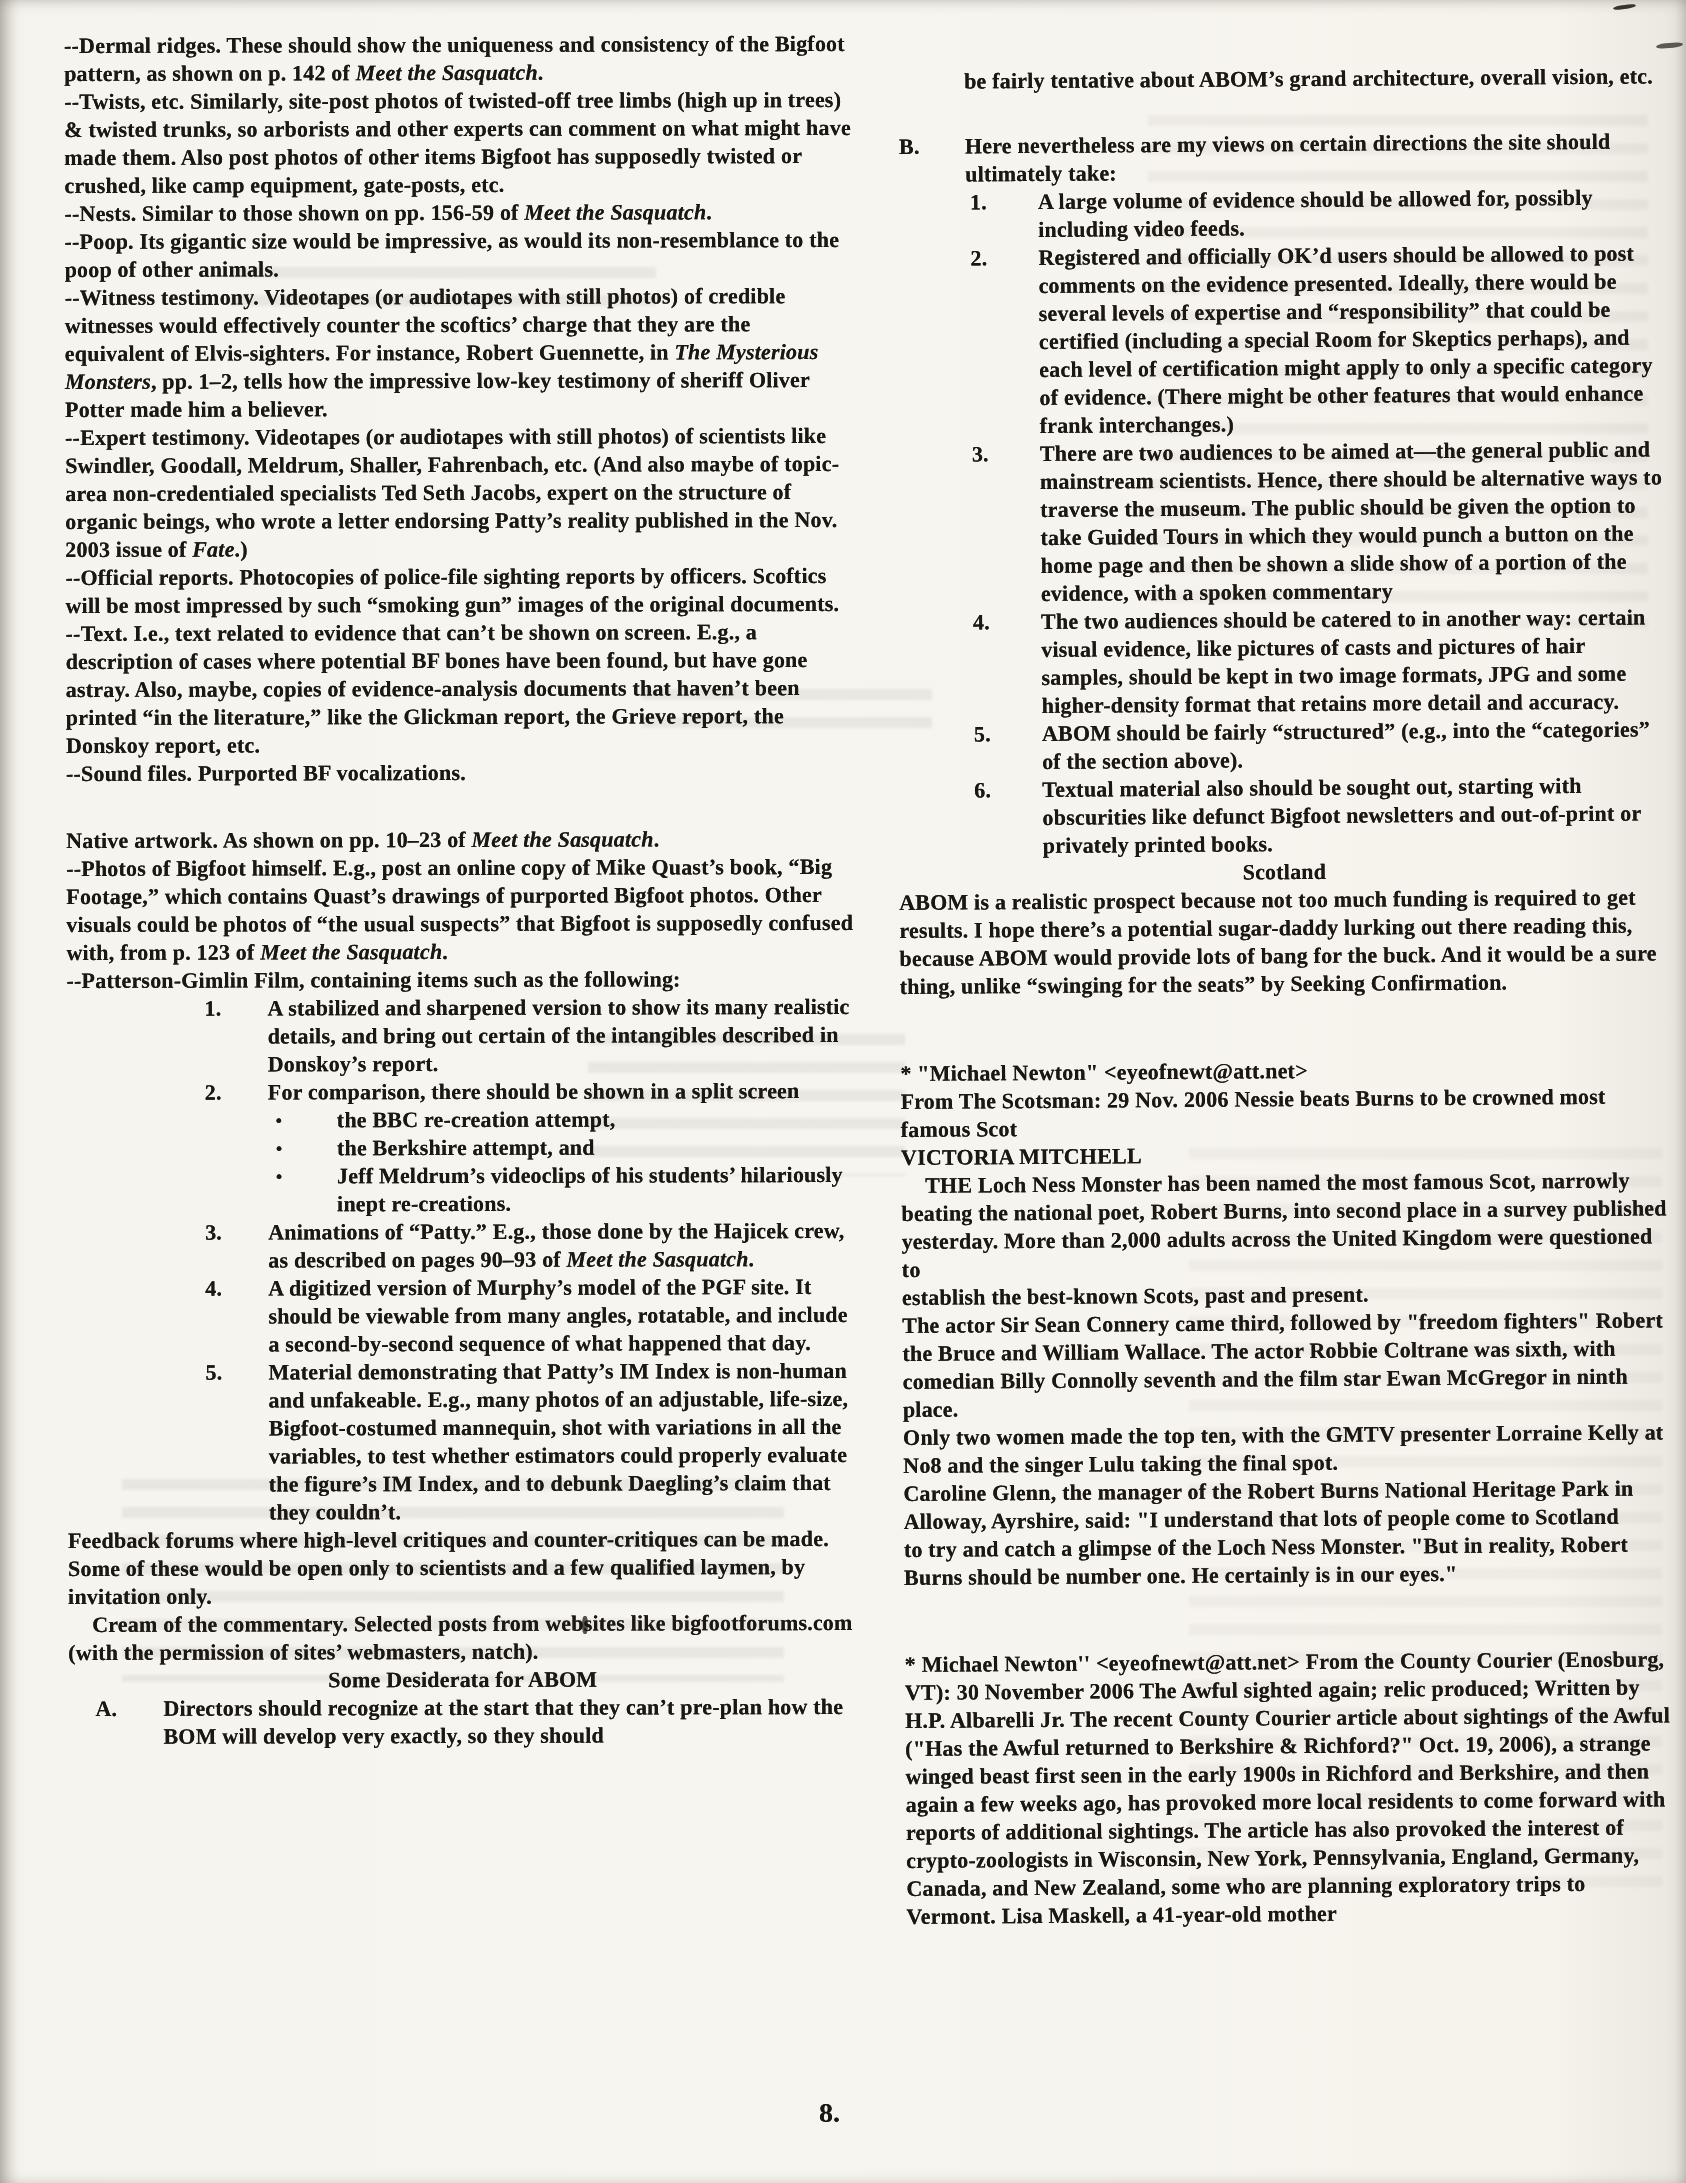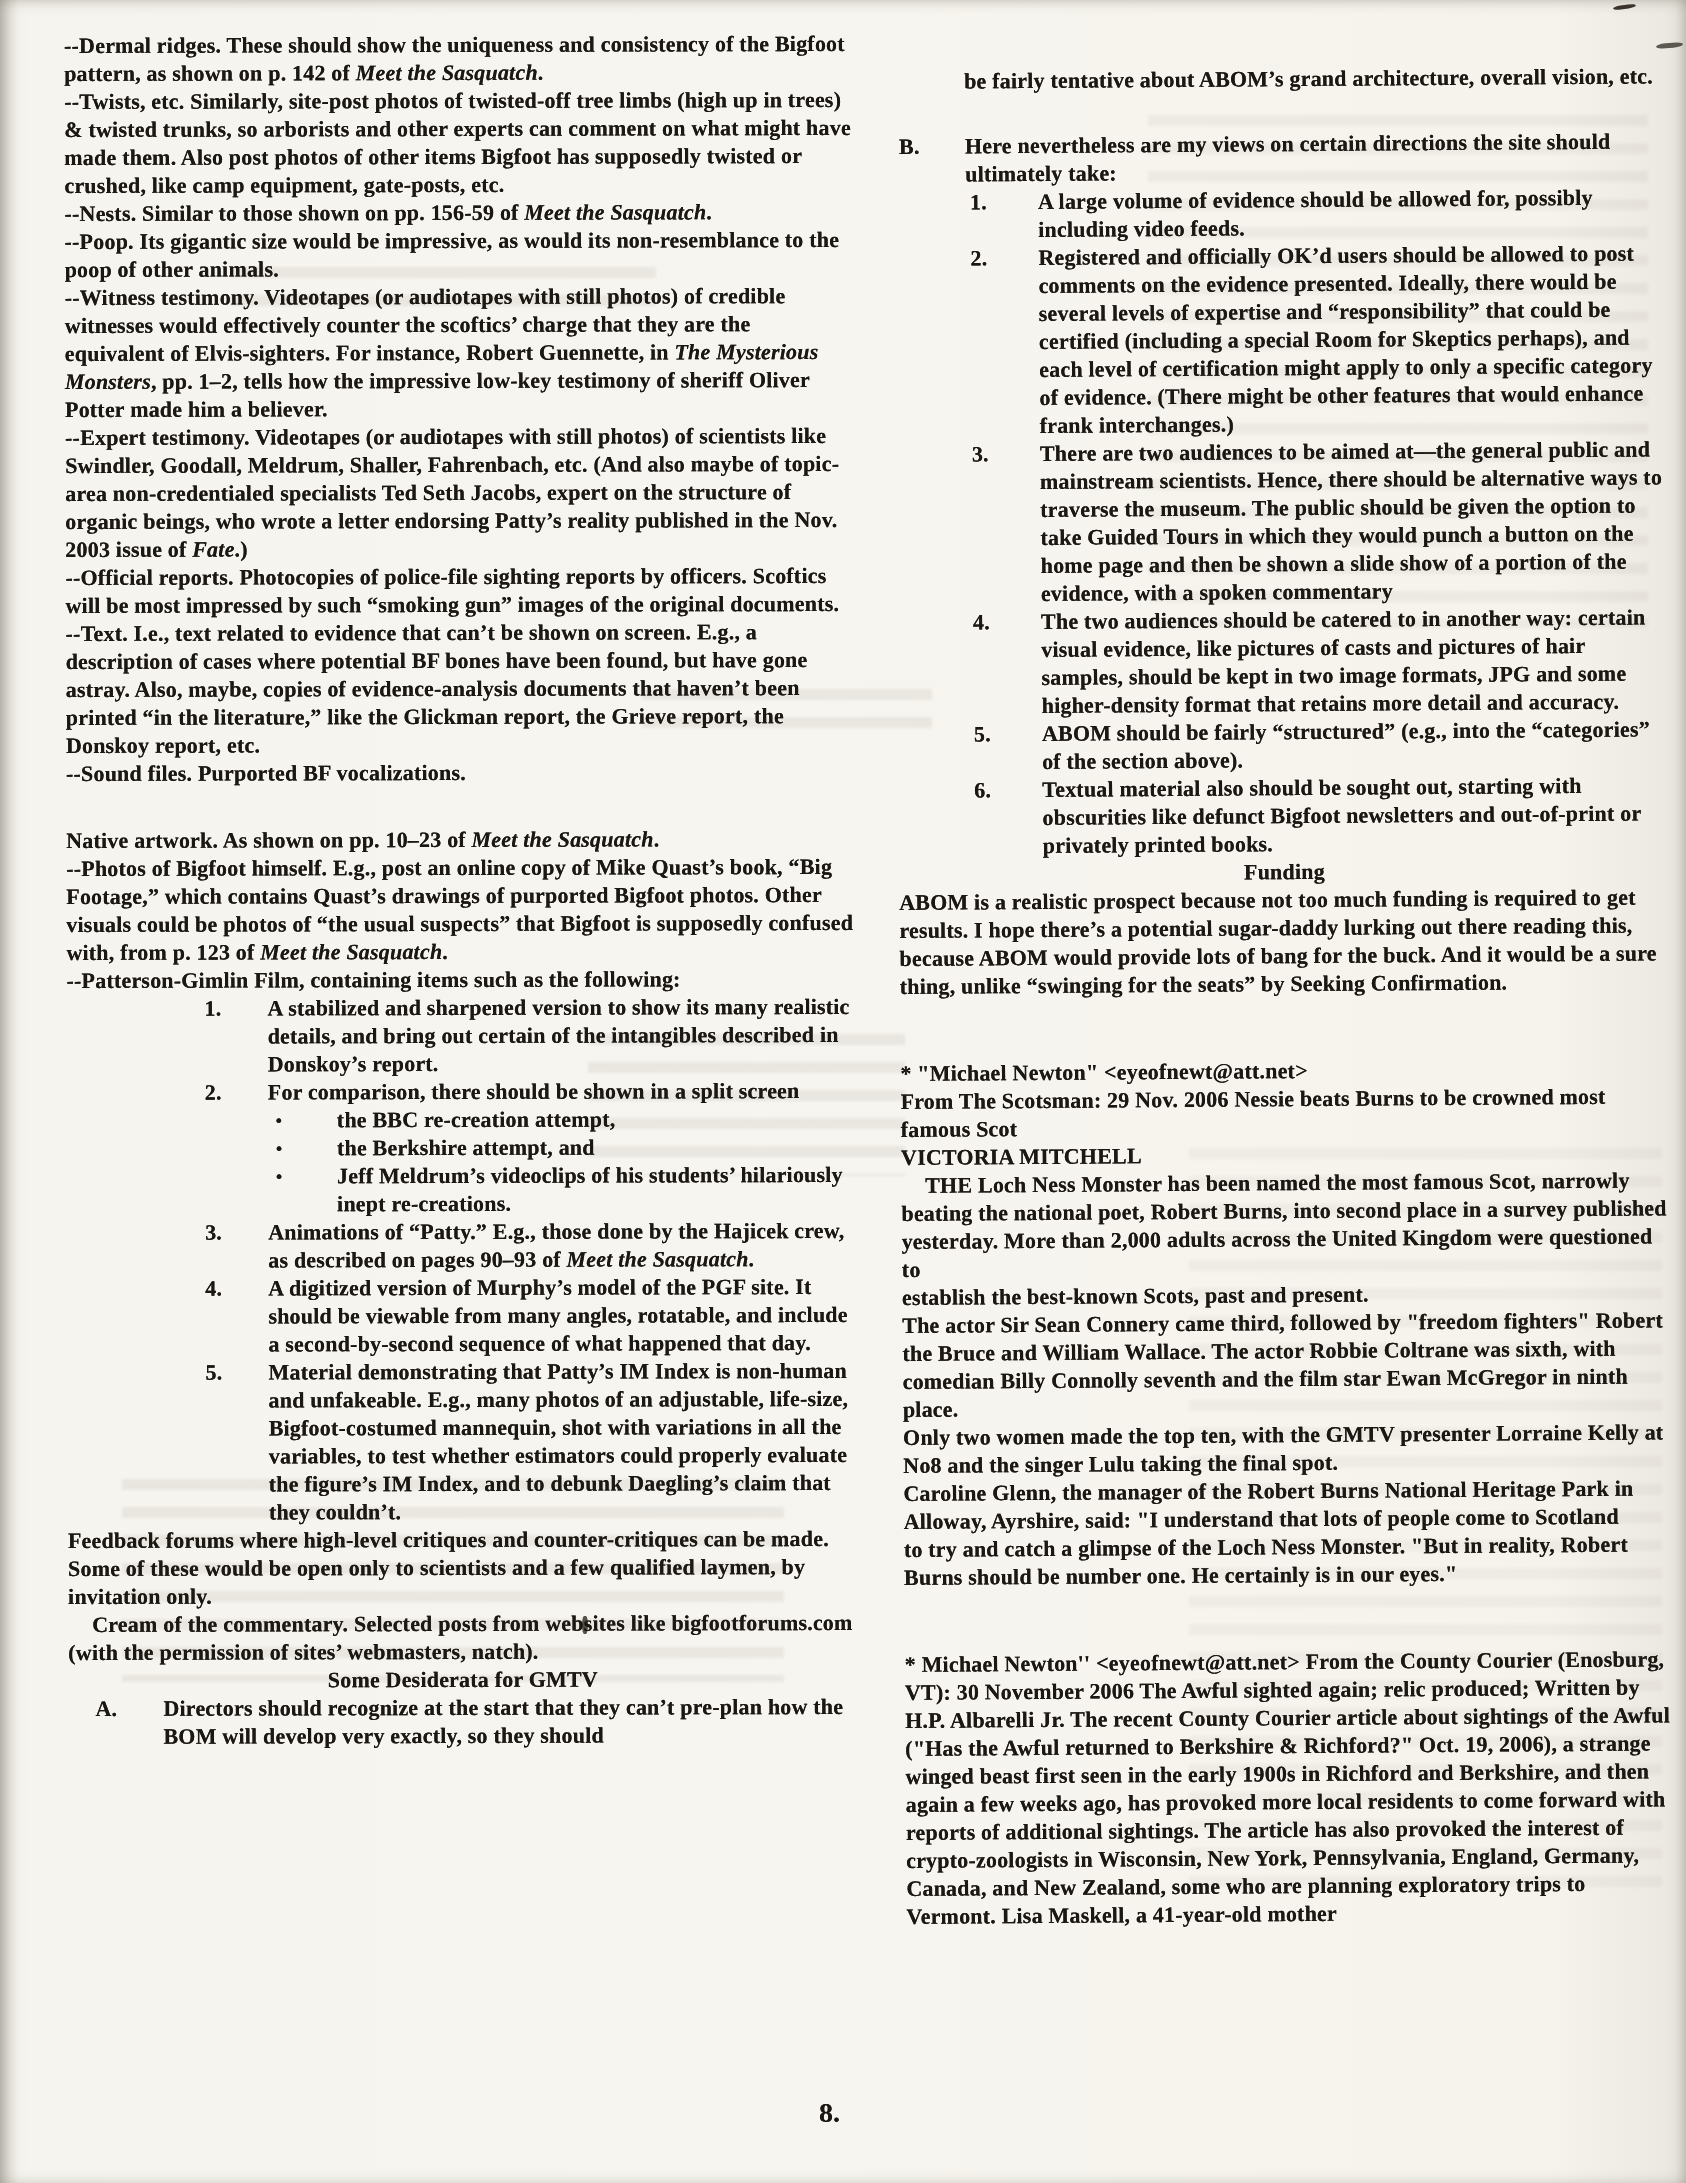--- a/index.html
+++ b/index.html
@@ -97,21 +97,21 @@
     <div class="row num-item">
       <span class="num">4.</span>
       <div class="body"><span>A digitized version of Murphy’s model of the PGF site. It should be viewable from many angles, rotatable, and include a second-by-second sequence of what happened that day.</span></div>
     </div>
     <div class="row num-item">
       <span class="num">5.</span>
       <div class="body"><span>Material demonstrating that Patty’s IM Index is non-human and unfakeable. E.g., many photos of an adjustable, life-size, Bigfoot-costumed mannequin, shot with variations in all the variables, to test whether estimators could properly evaluate the figure’s IM Index, and to debunk Daegling’s claim that they couldn’t.</span></div>
     </div>
     <div class="para"><span>Feedback forums where high-level critiques and counter-critiques can be made. Some of these would be open only to scientists and a few qualified laymen, by invitation only.</span></div>
     <div class="para indent"><span>Cream of the commentary. Selected posts from websites like bigfootforums.com (with the permission of sites’ webmasters, natch).</span></div>
-    <div class="heading"><span>Some Desiderata for GMTV</span></div>
+    <div class="heading"><span>Some Desiderata for ABOM</span></div>
     <div class="row letter-item">
       <span class="num">A.</span>
       <div class="body"><span>Directors should recognize at the start that they can’t pre-plan how the BOM will develop very exactly, so they should</span></div>
     </div>
   </div>
 <div class="col col-right" id="col-right">
     <div class="para cont"><span>be fairly tentative about ABOM’s grand architecture, overall vision, etc.</span></div>
     <div style="height: 37px;"></div>
     <div class="row letter-item">
       <span class="num">B.</span>
@@ -134,21 +134,21 @@
       <div class="body"><span>The two audiences should be catered to in another way: certain visual evidence, like pictures of casts and pictures of hair samples, should be kept in two image formats, JPG and some higher-density format that retains more detail and accuracy.</span></div>
     </div>
     <div class="row num-item">
       <span class="num">5.</span>
       <div class="body"><span>ABOM should be fairly “structured” (e.g., into the “categories” of the section above).</span></div>
     </div>
     <div class="row num-item">
       <span class="num">6.</span>
       <div class="body"><span>Textual material also should be sought out, starting with obscurities like defunct Bigfoot newsletters and out-of-print or privately printed books.</span></div>
     </div>
-    <div class="heading"><span>Funding</span></div>
+    <div class="heading"><span>Scotland</span></div>
     <div class="para"><span>ABOM is a realistic prospect because not too much funding is required to get results. I hope there’s a potential sugar-daddy lurking out there reading this, because ABOM would provide lots of bang for the buck. And it would be a sure thing, unlike “swinging for the seats” by Seeking Confirmation.</span></div>
     <div style="height: 59px;"></div>
     <div class="para"><span>* "Michael Newton" &lt;eyeofnewt@att.net&gt;</span></div>
     <div class="para"><span>From The Scotsman: 29 Nov. 2006 Nessie beats Burns to be crowned most famous Scot</span></div>
     <div class="para"><span>VICTORIA MITCHELL</span></div>
     <div class="para indent"><span>THE Loch Ness Monster has been named the most famous Scot, narrowly beating the national poet, Robert Burns, into second place in a survey published yesterday. More than 2,000 adults across the United Kingdom were questioned to</span></div>
     <div class="para"><span>establish the best-known Scots, past and present.</span></div>
     <div class="para"><span>The actor Sir Sean Connery came third, followed by "freedom fighters" Robert the Bruce and William Wallace. The actor Robbie Coltrane was sixth, with comedian Billy Connolly seventh and the film star Ewan McGregor in ninth place.</span></div>
     <div class="para"><span>Only two women made the top ten, with the GMTV presenter Lorraine Kelly at No8 and the singer Lulu taking the final spot.</span></div>
     <div class="para"><span>Caroline Glenn, the manager of the Robert Burns National Heritage Park in Alloway, Ayrshire, said: "I understand that lots of people come to Scotland</span></div>

